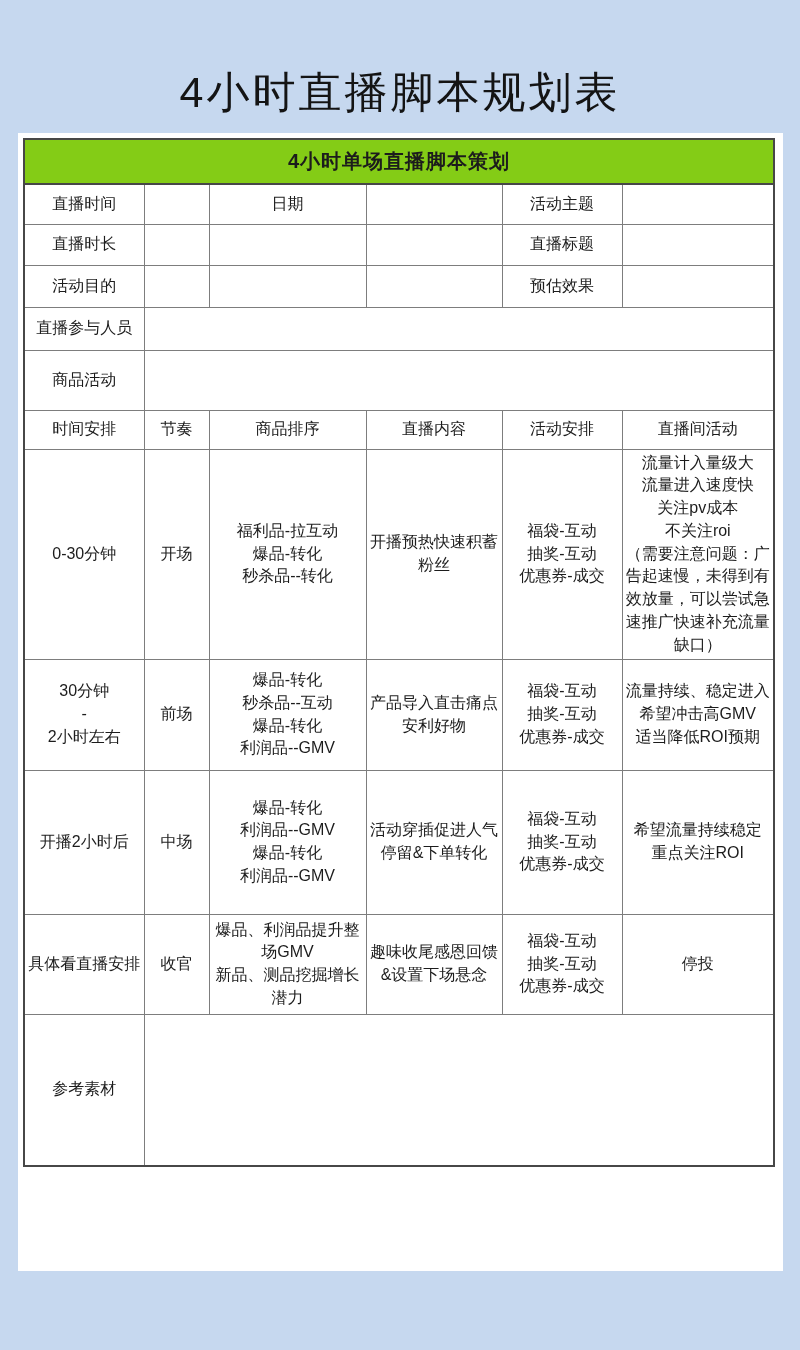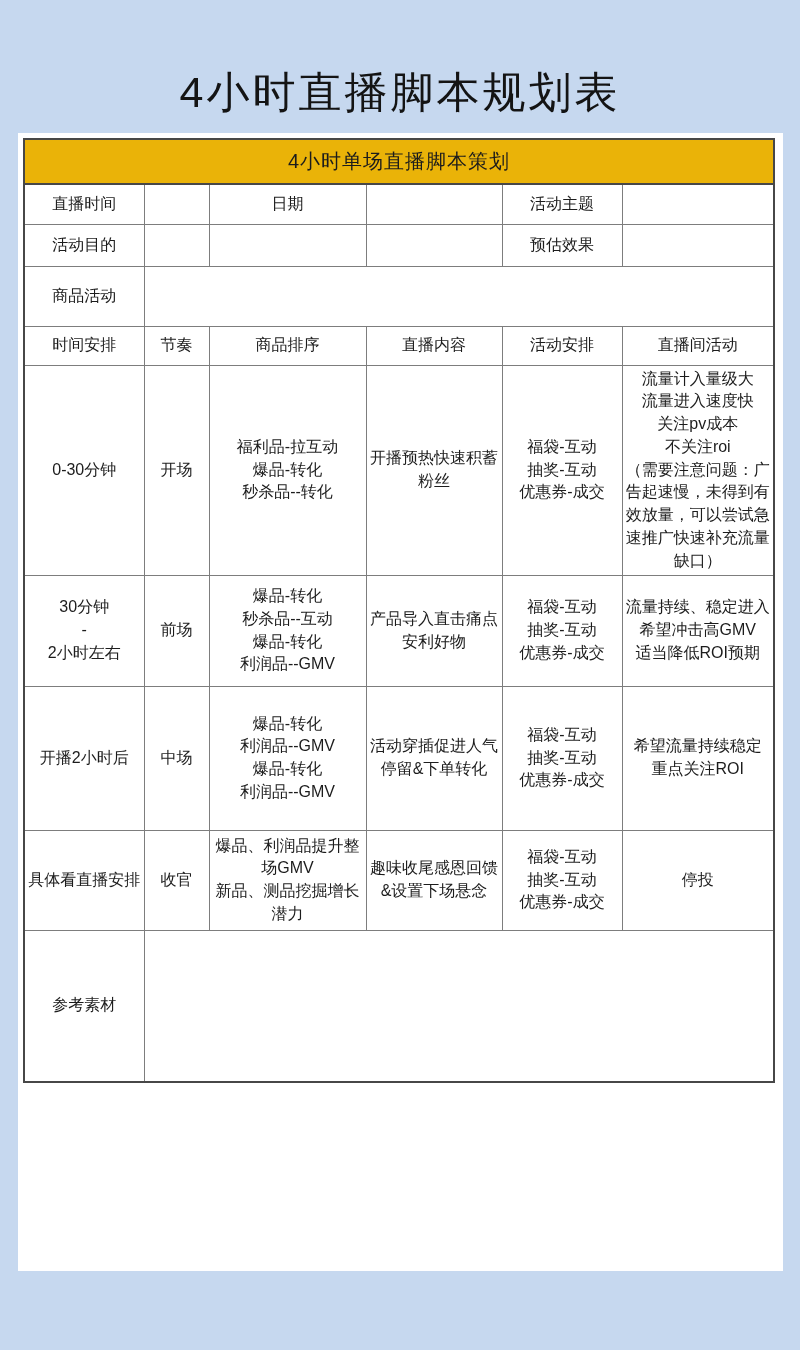--- a/index.html
+++ b/index.html
@@ -38,23 +38,23 @@
     border: 1px solid #7d7d7d;
     text-align: center;
     vertical-align: middle;
     font-size: 16px;
     line-height: 1.42;
     padding: 1px 3px;
     white-space: pre-line;
     overflow: hidden;
   }
   tr.hdr td {
-    background: #eab308;
+    background: #84cc16;
     font-size: 20px;
-    font-weight: 400;
+    font-weight: 700;
     border-bottom: 2px solid #474747;
     letter-spacing: 1px;
   }
   td.small-lh { line-height: 1.40; }
 </style>
 </head>
 <body>
 
 <div class="title">4小时直播脚本规划表</div>
 
@@ -76,30 +76,42 @@
 
     <tr style="height:40px">
       <td>直播时间</td>
       <td></td>
       <td>日期</td>
       <td></td>
       <td>活动主题</td>
       <td></td>
     </tr>
 
+    <tr style="height:41px">
+      <td>直播时长</td>
+      <td></td>
+      <td></td>
+      <td></td>
+      <td>直播标题</td>
+      <td></td>
+    </tr>
 
     <tr style="height:42px">
       <td>活动目的</td>
       <td></td>
       <td></td>
       <td></td>
       <td>预估效果</td>
       <td></td>
     </tr>
 
+    <tr style="height:43px">
+      <td>直播参与人员</td>
+      <td colspan="5"></td>
+    </tr>
 
 
     <tr style="height:60px">
       <td>商品活动</td>
       <td colspan="5"></td>
     </tr>
 
 
     <tr style="height:39px">
       <td>时间安排</td>

